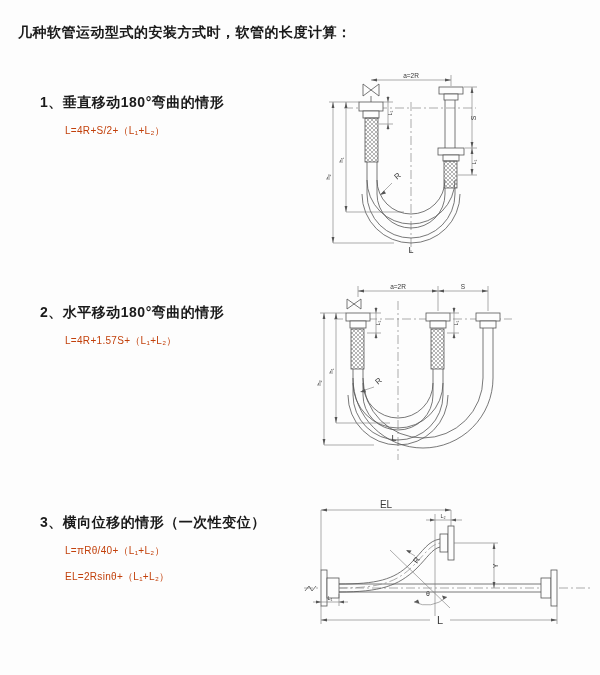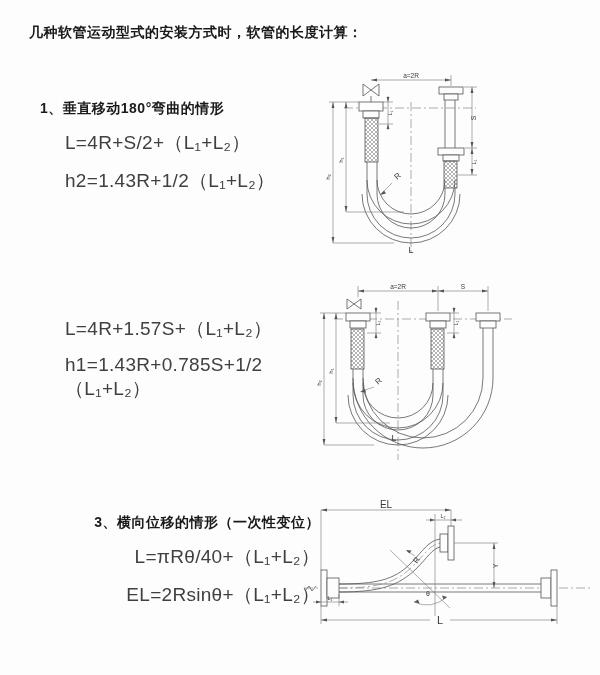--- a/index.html
+++ b/index.html
@@ -2,31 +2,31 @@
 <html><head>
 <meta charset="utf-8">
 <style>
   html,body{margin:0;padding:0;}
   body{
     width:600px;height:675px;position:relative;background:#fdfdfd;
     font-family:"Liberation Sans","DejaVu Sans",sans-serif;color:#1a1a1a;
     overflow:hidden;
   }
   .page-title{
-    position:absolute;left:29px;top:24px;font-size:14px;font-weight:700;
+    position:absolute;left:18px;top:24px;font-size:14px;font-weight:700;
     letter-spacing:0.5px;
   }
   .section{position:absolute;left:40px;width:280px;}
-  .sec1{top:100px;}
+  .sec1{top:94px;}
   .sec2{top:304px;}
-  .sec3{top:514px;text-align:right;}
+  .sec3{top:514px;}
   .sec-heading{font-size:14px;font-weight:700;letter-spacing:0.5px;}
   .formula{
-    margin:12px 0 0 25px;font-size:19px;font-weight:500;
-    letter-spacing:0.3px;color:#404040;
+    margin:12px 0 0 25px;font-size:10px;font-weight:500;
+    letter-spacing:0.3px;color:#c2410c;
   }
   .diagram{position:absolute;}
   .d1{left:316px;top:72px;}
   .d2{left:310px;top:283px;}
   .d3{left:298px;top:498px;text-align:right;}
   svg{display:block;}
   svg text{font-family:"Liberation Sans","DejaVu Sans",sans-serif;fill:#3a3a3a;}
   .ln{stroke:#555;stroke-width:0.8;fill:none;}
   .thin{stroke:#777;stroke-width:0.6;fill:none;}
   .cl{stroke:#888;stroke-width:0.7;fill:none;stroke-dasharray:9 3 2 3;}
@@ -34,26 +34,25 @@
   .flg{fill:#fdfdfd;stroke:#555;stroke-width:0.8;}
 </style>
 </head>
 <body>
 
 <div class="page-title">几种软管运动型式的安装方式时，软管的长度计算：</div>
 
 <div class="section sec1">
   <div class="sec-heading">1、垂直移动180°弯曲的情形</div>
   <div class="formula">L=4R+S/2+（L₁+L₂）</div>
-  <div class="formula">h2=1.43R+1/2（L₁+L₂）</div>
 </div>
 
 <div class="section sec2">
+  <div class="sec-heading">2、水平移动180°弯曲的情形</div>
   <div class="formula">L=4R+1.57S+（L₁+L₂）</div>
-  <div class="formula">h1=1.43R+0.785S+1/2（L₁+L₂）</div>
 </div>
 
 <div class="section sec3">
   <div class="sec-heading">3、横向位移的情形（一次性变位）</div>
   <div class="formula">L=πRθ/40+（L₁+L₂）</div>
   <div class="formula">EL=2Rsinθ+（L₁+L₂）</div>
 </div>
 
 <div class="diagram d1">
 <svg width="270" height="185" viewBox="0 0 270 185">

